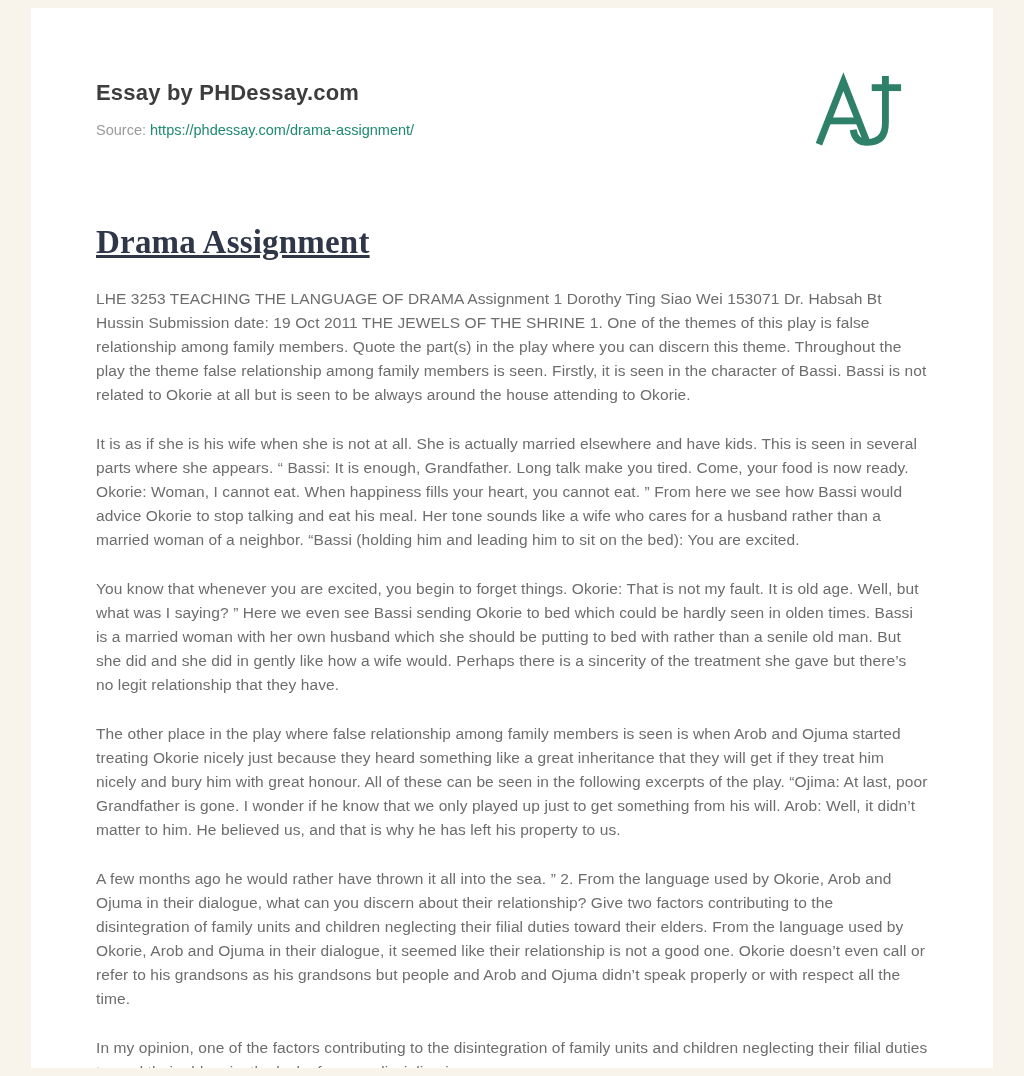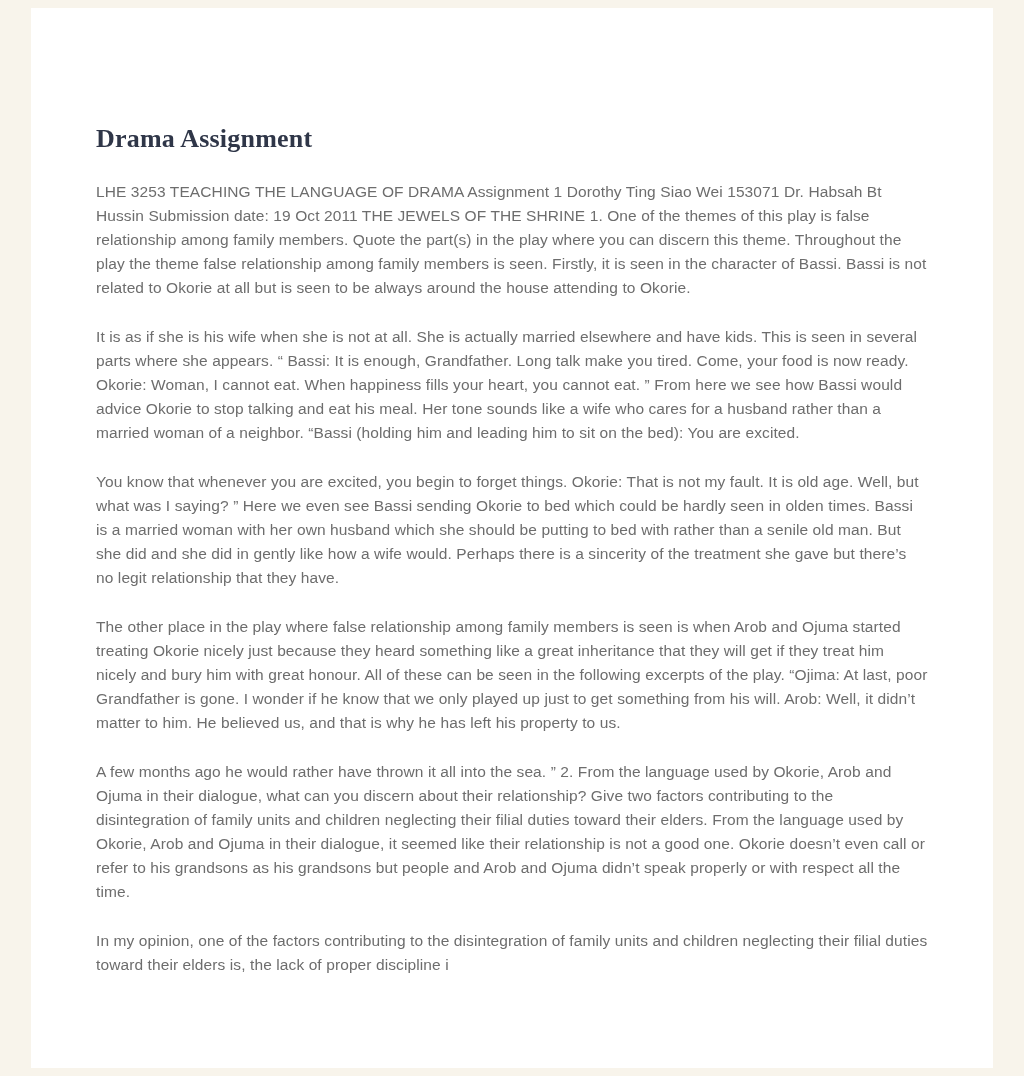--- a/index.html
+++ b/index.html
@@ -47,46 +47,67 @@
 
   .logo {
     width: 100px;
     height: 88px;
     margin-top: -8px;
     margin-right: 18px;
     flex-shrink: 0;
   }
 
   .essay-title {
-    margin-top: 44px;
+    margin-top: 64px;
     font-family: "Liberation Serif", serif;
     font-weight: 600;
-    font-size: 26px;
+    font-size: 33px;
     color: #2f3648;
     letter-spacing: 0.2px;
+    text-decoration: underline;
   }
 
   .essay-body {
     margin-top: 26px;
     max-width: 832px;
   }
 
   .essay-body p.para {
     font-size: 15.5px;
     line-height: 24px;
     color: #6d6d6d;
     margin-bottom: 25px;
     letter-spacing: 0.1px;
   }
 </style>
 </head>
 <body>
 
 <div class="card">
 
+  <div class="card-header">
+    <div class="header-left">
+      <h1 class="site-title">Essay by PHDessay.com</h1>
+      <p class="source-line">
+        <span>Source:</span>
+        <a>https://phdessay.com/drama-assignment/</a>
+      </p>
+    </div>
+
+    <div class="logo">
+      <svg viewBox="0 0 100 90" width="100" height="88" fill="none" stroke="#2e8068" stroke-width="7" stroke-linecap="butt">
+
+        <path d="M8 74 L33 10 L58 74"></path>
+        <path d="M19 50 L48 50"></path>
+
+        <path d="M76 4 L76 52 Q76 72 58 72 Q45 72 43 59"></path>
+        <path d="M62 16 L92 16"></path>
+      </svg>
+    </div>
+  </div>
 
   <h2 class="essay-title">Drama Assignment</h2>
 
   <div class="essay-body" id="essay-body">
       <p class="para">LHE 3253 TEACHING THE LANGUAGE OF DRAMA Assignment 1 Dorothy Ting Siao Wei 153071 Dr. Habsah Bt Hussin Submission date: 19 Oct 2011 THE JEWELS OF THE SHRINE 1. One of the themes of this play is false relationship among family members. Quote the part(s) in the play where you can discern this theme. Throughout the play the theme false relationship among family members is seen. Firstly, it is seen in the character of Bassi. Bassi is not related to Okorie at all but is seen to be always around the house attending to Okorie.</p>
       <p class="para">It is as if she is his wife when she is not at all. She is actually married elsewhere and have kids. This is seen in several parts where she appears. “ Bassi: It is enough, Grandfather. Long talk make you tired. Come, your food is now ready. Okorie: Woman, I cannot eat. When happiness fills your heart, you cannot eat. ” From here we see how Bassi would advice Okorie to stop talking and eat his meal. Her tone sounds like a wife who cares for a husband rather than a married woman of a neighbor. “Bassi (holding him and leading him to sit on the bed): You are excited.</p>
       <p class="para">You know that whenever you are excited, you begin to forget things. Okorie: That is not my fault. It is old age. Well, but what was I saying? ” Here we even see Bassi sending Okorie to bed which could be hardly seen in olden times. Bassi is a married woman with her own husband which she should be putting to bed with rather than a senile old man. But she did and she did in gently like how a wife would. Perhaps there is a sincerity of the treatment she gave but there’s no legit relationship that they have.</p>
       <p class="para">The other place in the play where false relationship among family members is seen is when Arob and Ojuma started treating Okorie nicely just because they heard something like a great inheritance that they will get if they treat him nicely and bury him with great honour. All of these can be seen in the following excerpts of the play. “Ojima: At last, poor Grandfather is gone. I wonder if he know that we only played up just to get something from his will. Arob: Well, it didn’t matter to him. He believed us, and that is why he has left his property to us.</p>
       <p class="para">A few months ago he would rather have thrown it all into the sea. ” 2. From the language used by Okorie, Arob and Ojuma in their dialogue, what can you discern about their relationship? Give two factors contributing to the disintegration of family units and children neglecting their filial duties toward their elders. From the language used by Okorie, Arob and Ojuma in their dialogue, it seemed like their relationship is not a good one. Okorie doesn’t even call or refer to his grandsons as his grandsons but people and Arob and Ojuma didn’t speak properly or with respect all the time.</p>
       <p class="para">In my opinion, one of the factors contributing to the disintegration of family units and children neglecting their filial duties toward their elders is, the lack of proper discipline i</p>

